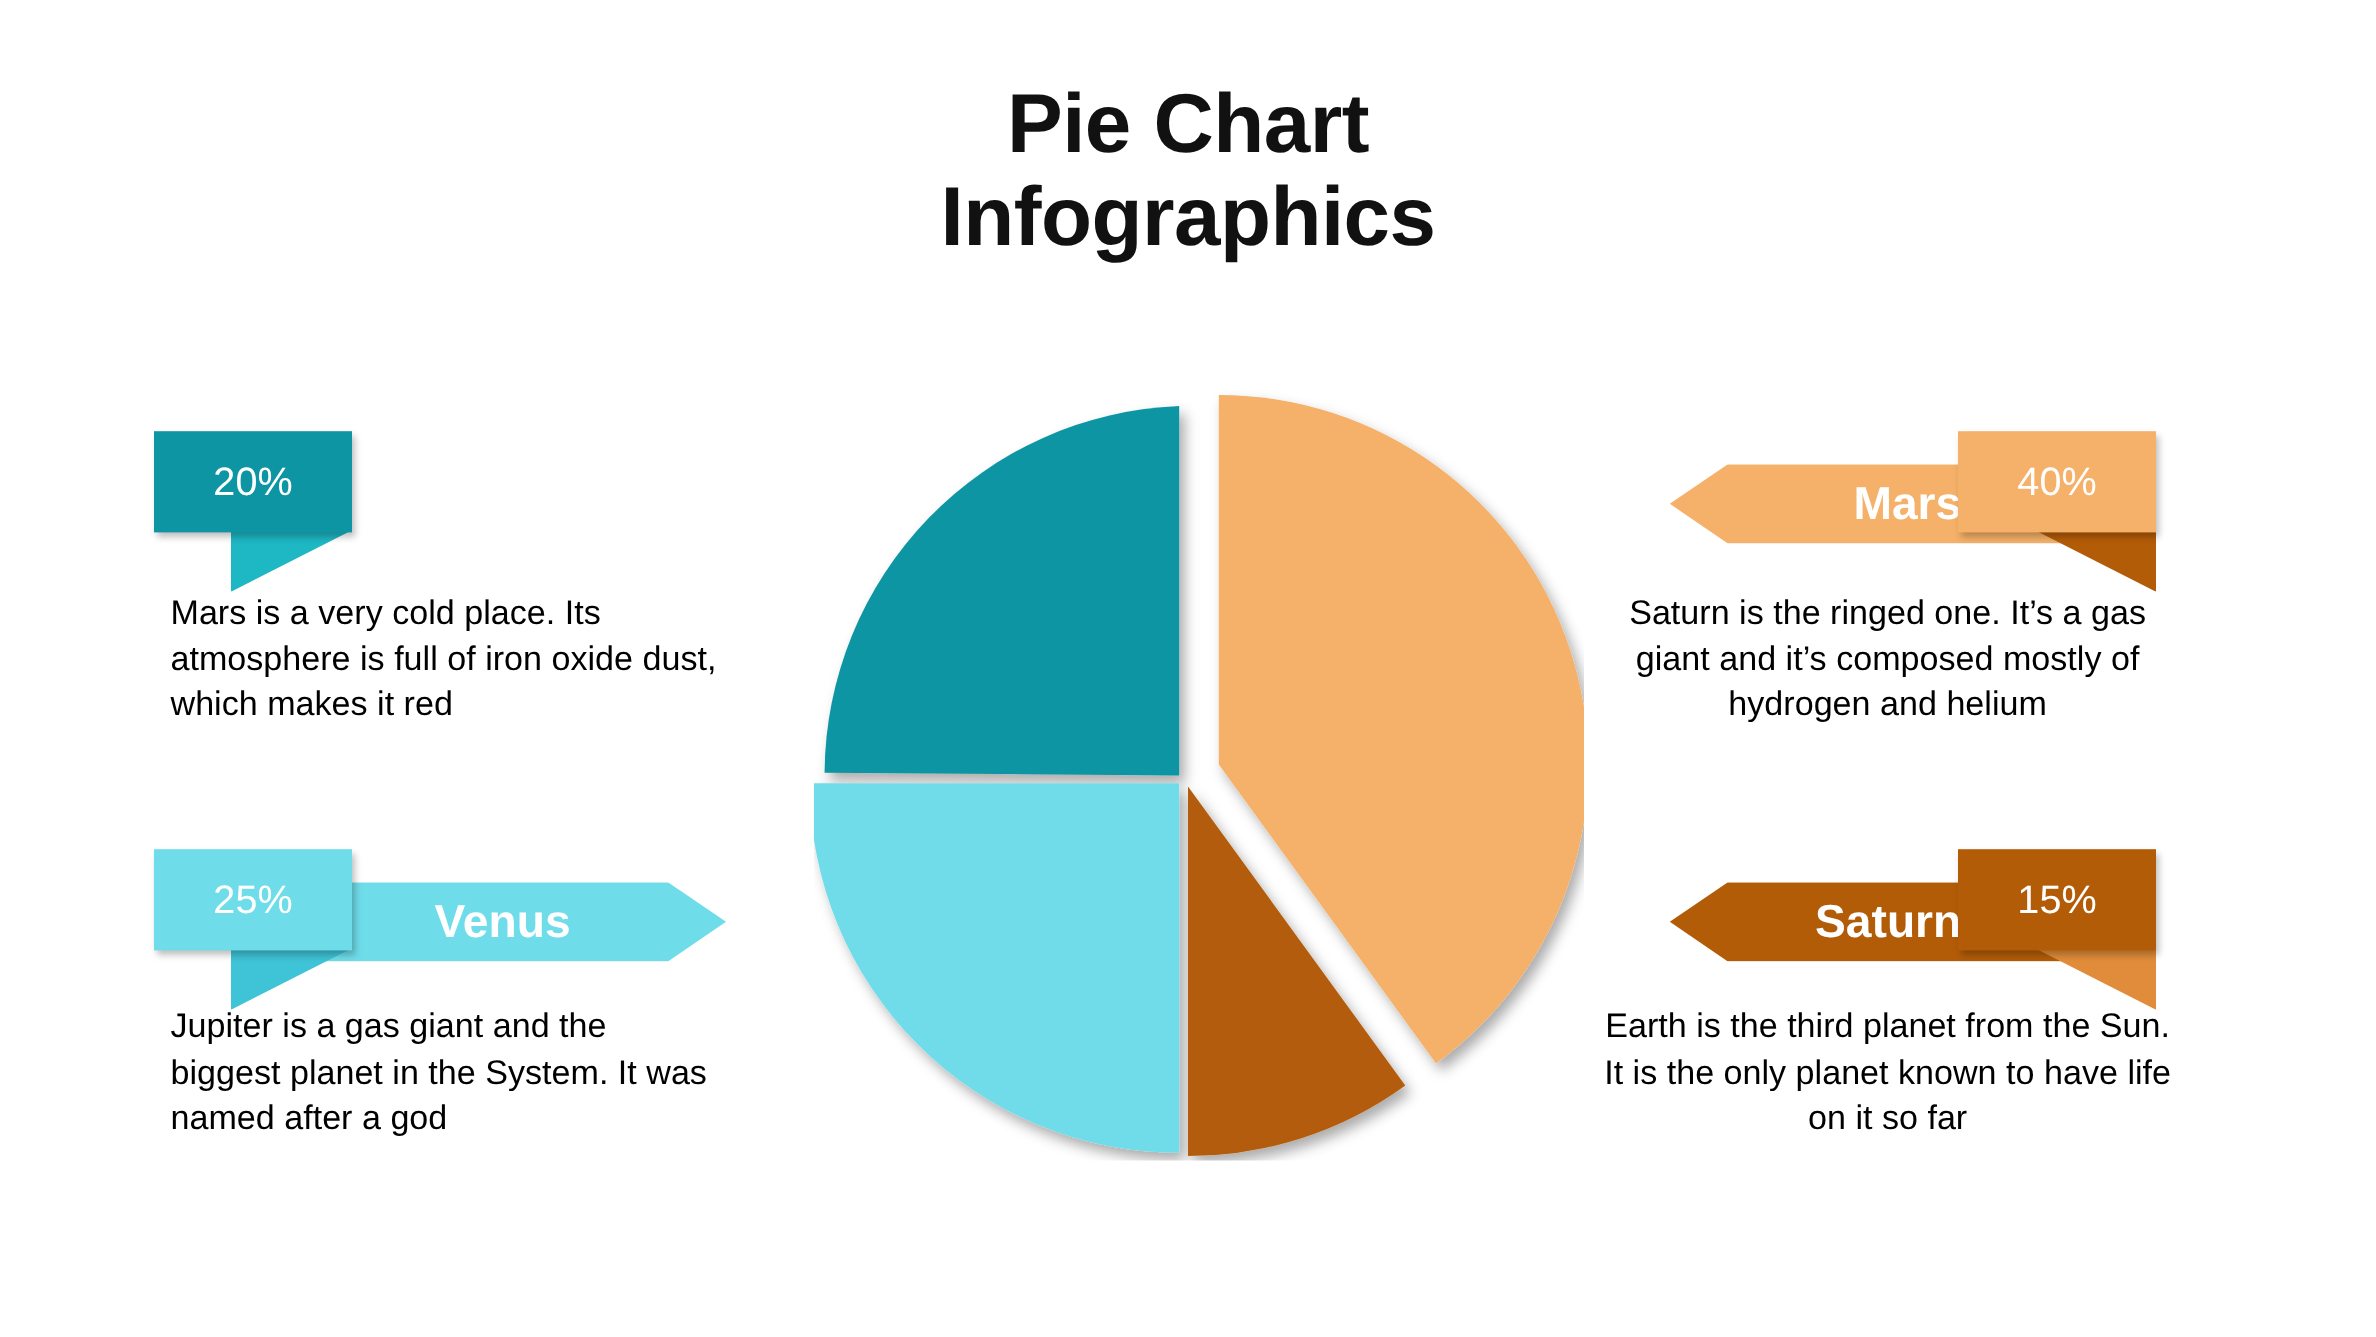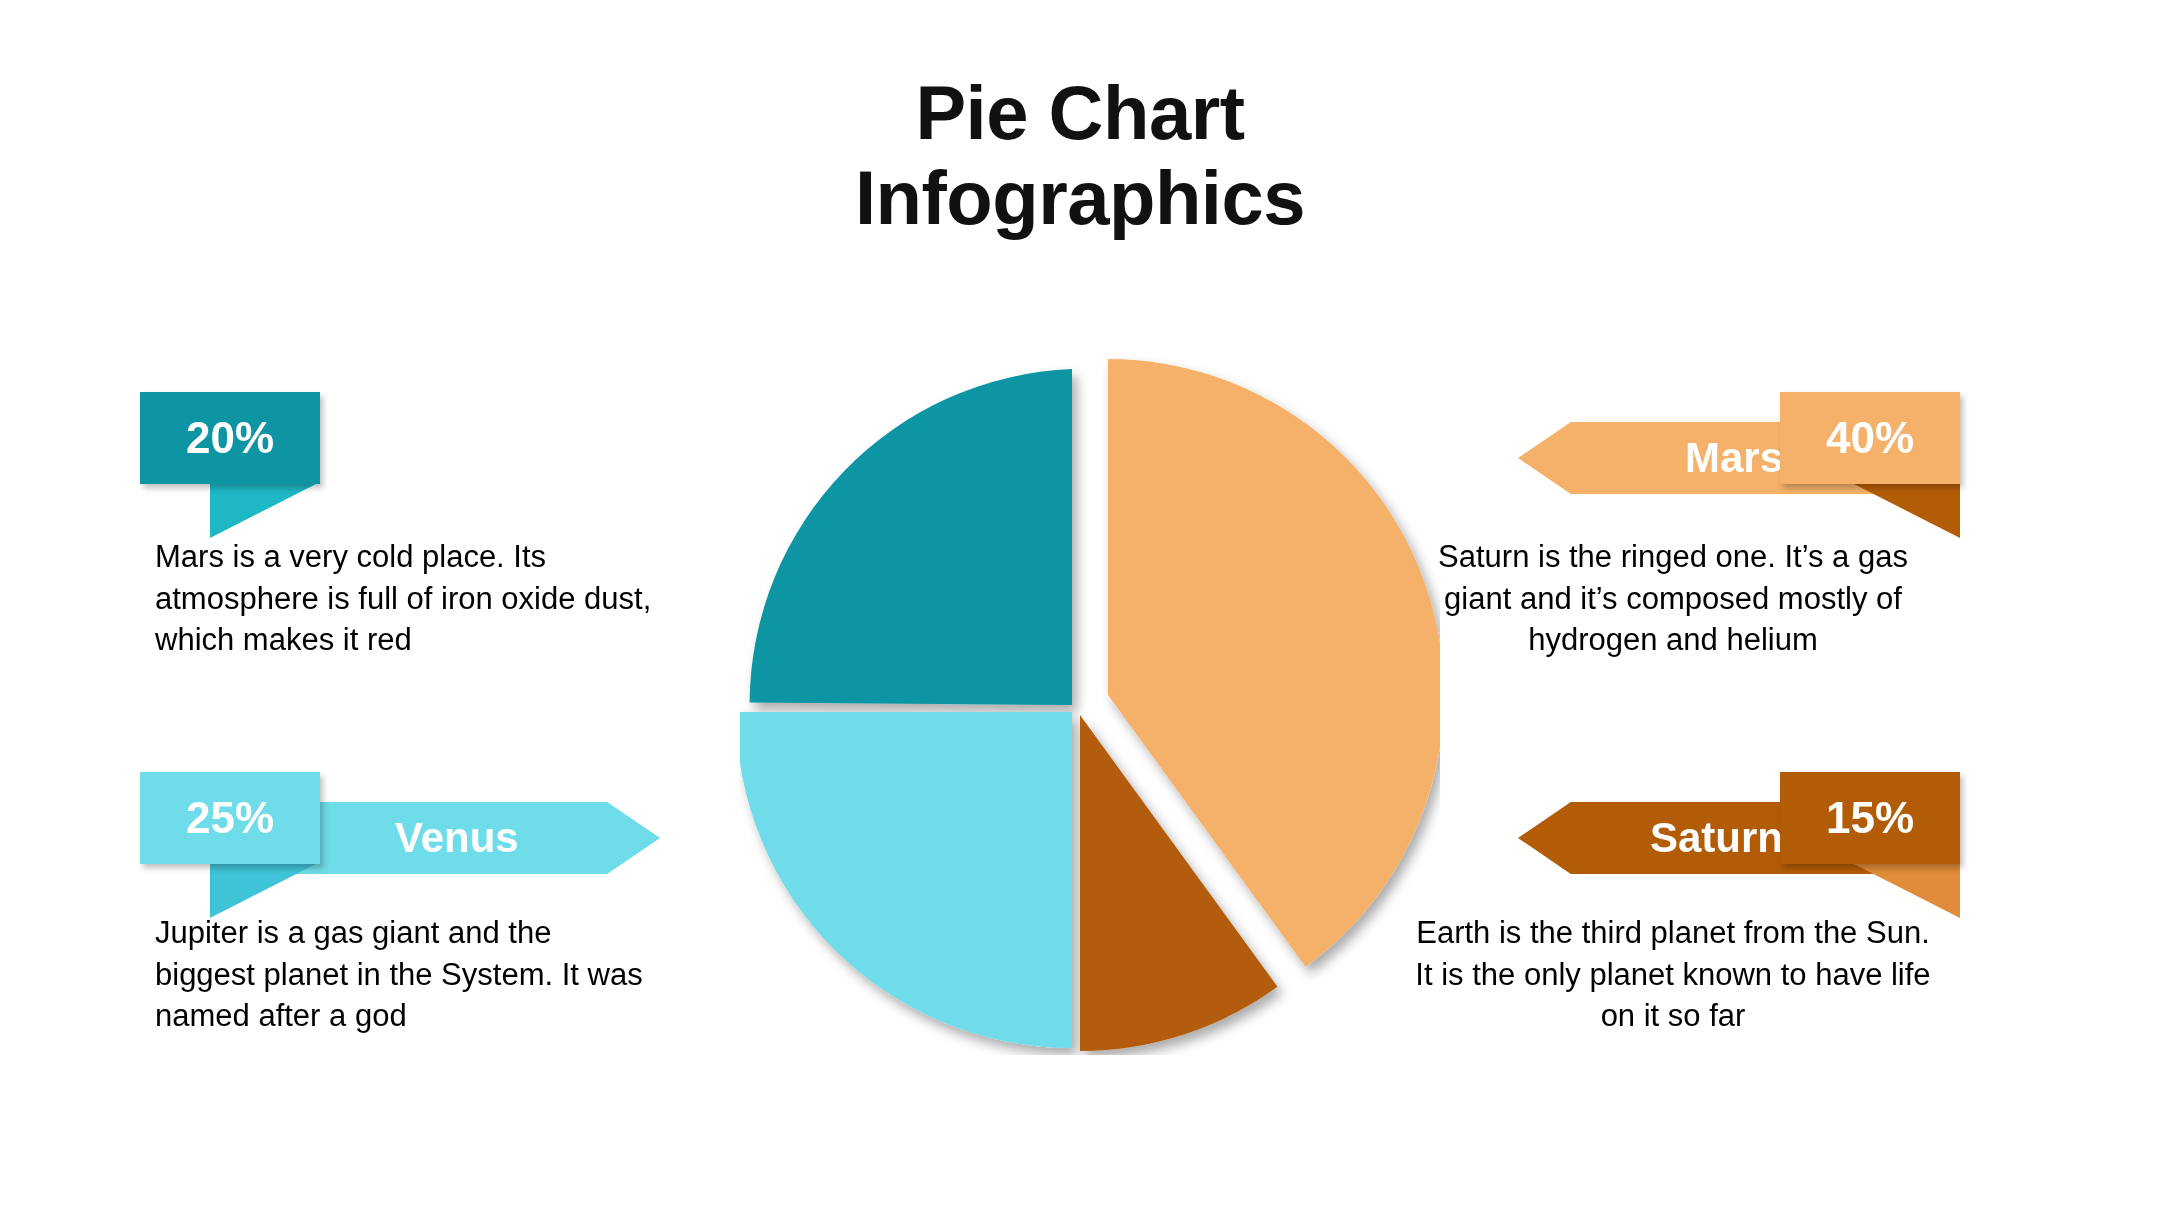--- a/index.html
+++ b/index.html
@@ -111,36 +111,36 @@
     height: 92px;
     display: flex;
     align-items: center;
     justify-content: center;
     z-index: 4;
     box-shadow: 3px 4px 6px rgba(0,0,0,0.25);
   }
   .pct-left  { left: 0px; }
   .pct-right { left: 310px; }
   .pct span {
-    font-size: 44px;
-    font-weight: bold;
+    font-size: 36px;
+    font-weight: normal;
     color: #ffffff;
     line-height: 1;
   }
 
   
   .desc {
     position: absolute;
     width: 500px;
     font-size: 31px;
     line-height: 1.34;
     color: #000000;
   }
   .desc-left  { left: 155px; text-align: left; }
-  .desc-right { left: 1413px; text-align: center; width: 520px; }
+  .desc-right { left: 1456px; text-align: center; width: 520px; }
   .desc-top    { top: 536px; }
   .desc-bottom { top: 912px; }
 </style>
 </head>
 <body>
 
 <div class="title">
   <span class="line">Pie Chart</span>
   <span class="line">Infographics</span>
 </div>

